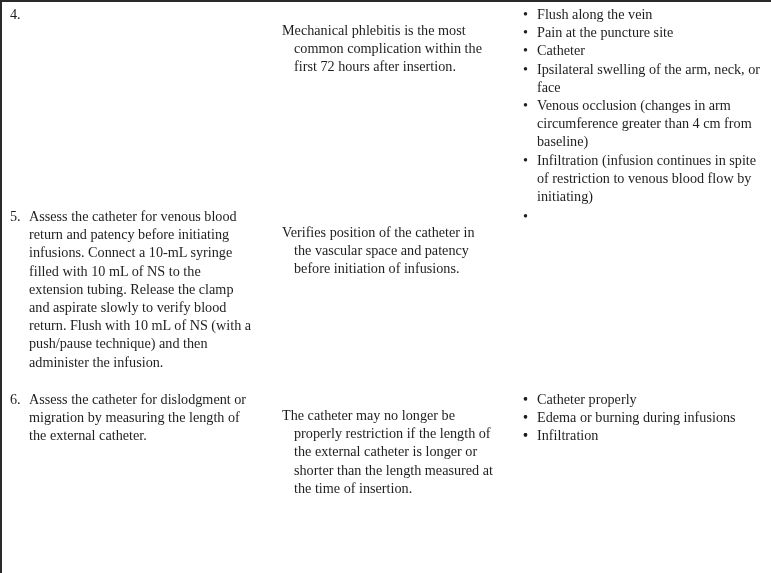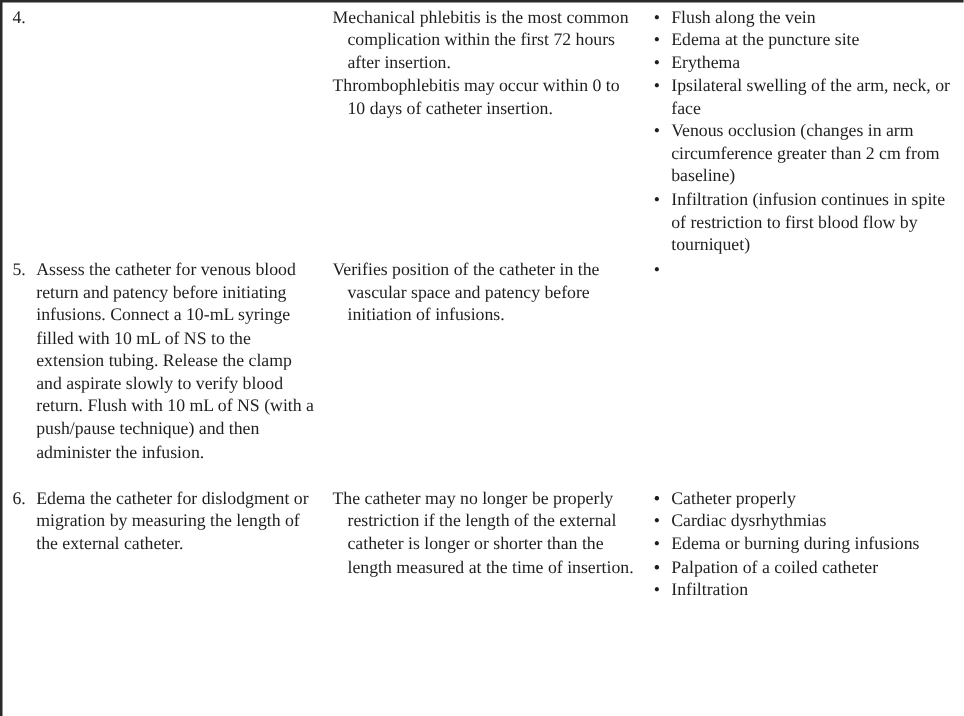--- a/index.html
+++ b/index.html
@@ -13,48 +13,47 @@
     border-left: 2px solid #2a2a2a; border-top: 2px solid #2a2a2a;
     box-sizing: border-box;
   }
   .row { position: absolute; left: 0; width: 771px; }
   .col { position: absolute; top: 0; }
   .c1 { left: 10px; width: 245px; }
   .c2 { left: 266px; width: 245px; }
   .c3 { left: 522px; width: 245px; }
   .step { position: relative; padding-left: 19px; }
   .step .num { position: absolute; left: 0; top: 0; }
-  .para { padding-left: 12px; text-indent: -12px; margin: 0; }
+  .para { padding-left: 12px; text-indent: -12px; margin: 16px; }
   ul.bul { list-style: none; margin: 0; padding: 0; }
   ul.bul li { position: relative; padding-left: 15px; }
   ul.bul li .dot { position: absolute; left: 1px; top: 0; }
 </style>
 </head>
 <body>
 
 <div class="frame"></div>
 
 <div class="row" style="top:5px;">
   <div class="col c1">
     <div class="step">
       <span class="num">4.</span>
     </div>
   </div>
   <div class="col c2">
     <p class="para">Mechanical phlebitis is the most common complication within the first 72 hours after insertion.</p>
-    <p class="para">Thrombophlebitis may occur within 0 to 10 days of catheter insertion.</p>
   </div>
   <div class="col c3">
     <ul class="bul">
       <li><span class="dot">•</span><span>Flush along the vein</span></li>
-      <li><span class="dot">•</span><span>Edema at the puncture site</span></li>
-      <li><span class="dot">•</span><span>Erythema</span></li>
+      <li><span class="dot">•</span><span>Pain at the puncture site</span></li>
+      <li><span class="dot">•</span><span>Catheter</span></li>
       <li><span class="dot">•</span><span>Ipsilateral swelling of the arm, neck, or face</span></li>
-      <li><span class="dot">•</span><span>Venous occlusion (changes in arm circumference greater than 2 cm from baseline)</span></li>
-      <li><span class="dot">•</span><span>Infiltration (infusion continues in spite of restriction to first blood flow by tourniquet)</span></li>
+      <li><span class="dot">•</span><span>Venous occlusion (changes in arm circumference greater than 4 cm from baseline)</span></li>
+      <li><span class="dot">•</span><span>Infiltration (infusion continues in spite of restriction to venous blood flow by initiating)</span></li>
     </ul>
   </div>
 </div>
 
 <div class="row" style="top:207px;">
   <div class="col c1">
     <div class="step">
       <span class="num">5.</span>
       <span>Assess the catheter for venous blood return and patency before initiating infusions. Connect a 10-mL syringe filled with 10 mL of NS to the extension tubing. Release the clamp and aspirate slowly to verify blood return. Flush with 10 mL of NS (with a push/pause technique) and then administer the infusion.</span>
     </div>
@@ -66,30 +65,30 @@
     <ul class="bul">
       <li><span class="dot">•</span></li>
     </ul>
   </div>
 </div>
 
 <div class="row" style="top:390px;">
   <div class="col c1">
     <div class="step">
       <span class="num">6.</span>
-      <span>Edema the catheter for dislodgment or migration by measuring the length of the external catheter.</span>
+      <span>Assess the catheter for dislodgment or migration by measuring the length of the external catheter.</span>
     </div>
   </div>
   <div class="col c2">
     <p class="para">The catheter may no longer be properly restriction if the length of the external catheter is longer or shorter than the length measured at the time of insertion.</p>
   </div>
   <div class="col c3">
     <ul class="bul">
       <li><span class="dot">•</span></li>
       <li><span class="dot">•</span><span>Catheter properly</span></li>
-      <li><span class="dot">•</span><span>Cardiac dysrhythmias</span></li>
+      <li><span class="dot">•</span></li>
       <li><span class="dot">•</span><span>Edema or burning during infusions</span></li>
       <li><span class="dot">•</span></li>
-      <li><span class="dot">•</span><span>Palpation of a coiled catheter</span></li>
+      <li><span class="dot">•</span></li>
       <li><span class="dot">•</span><span>Infiltration</span></li>
     </ul>
   </div>
 </div>
 
 </body></html>

